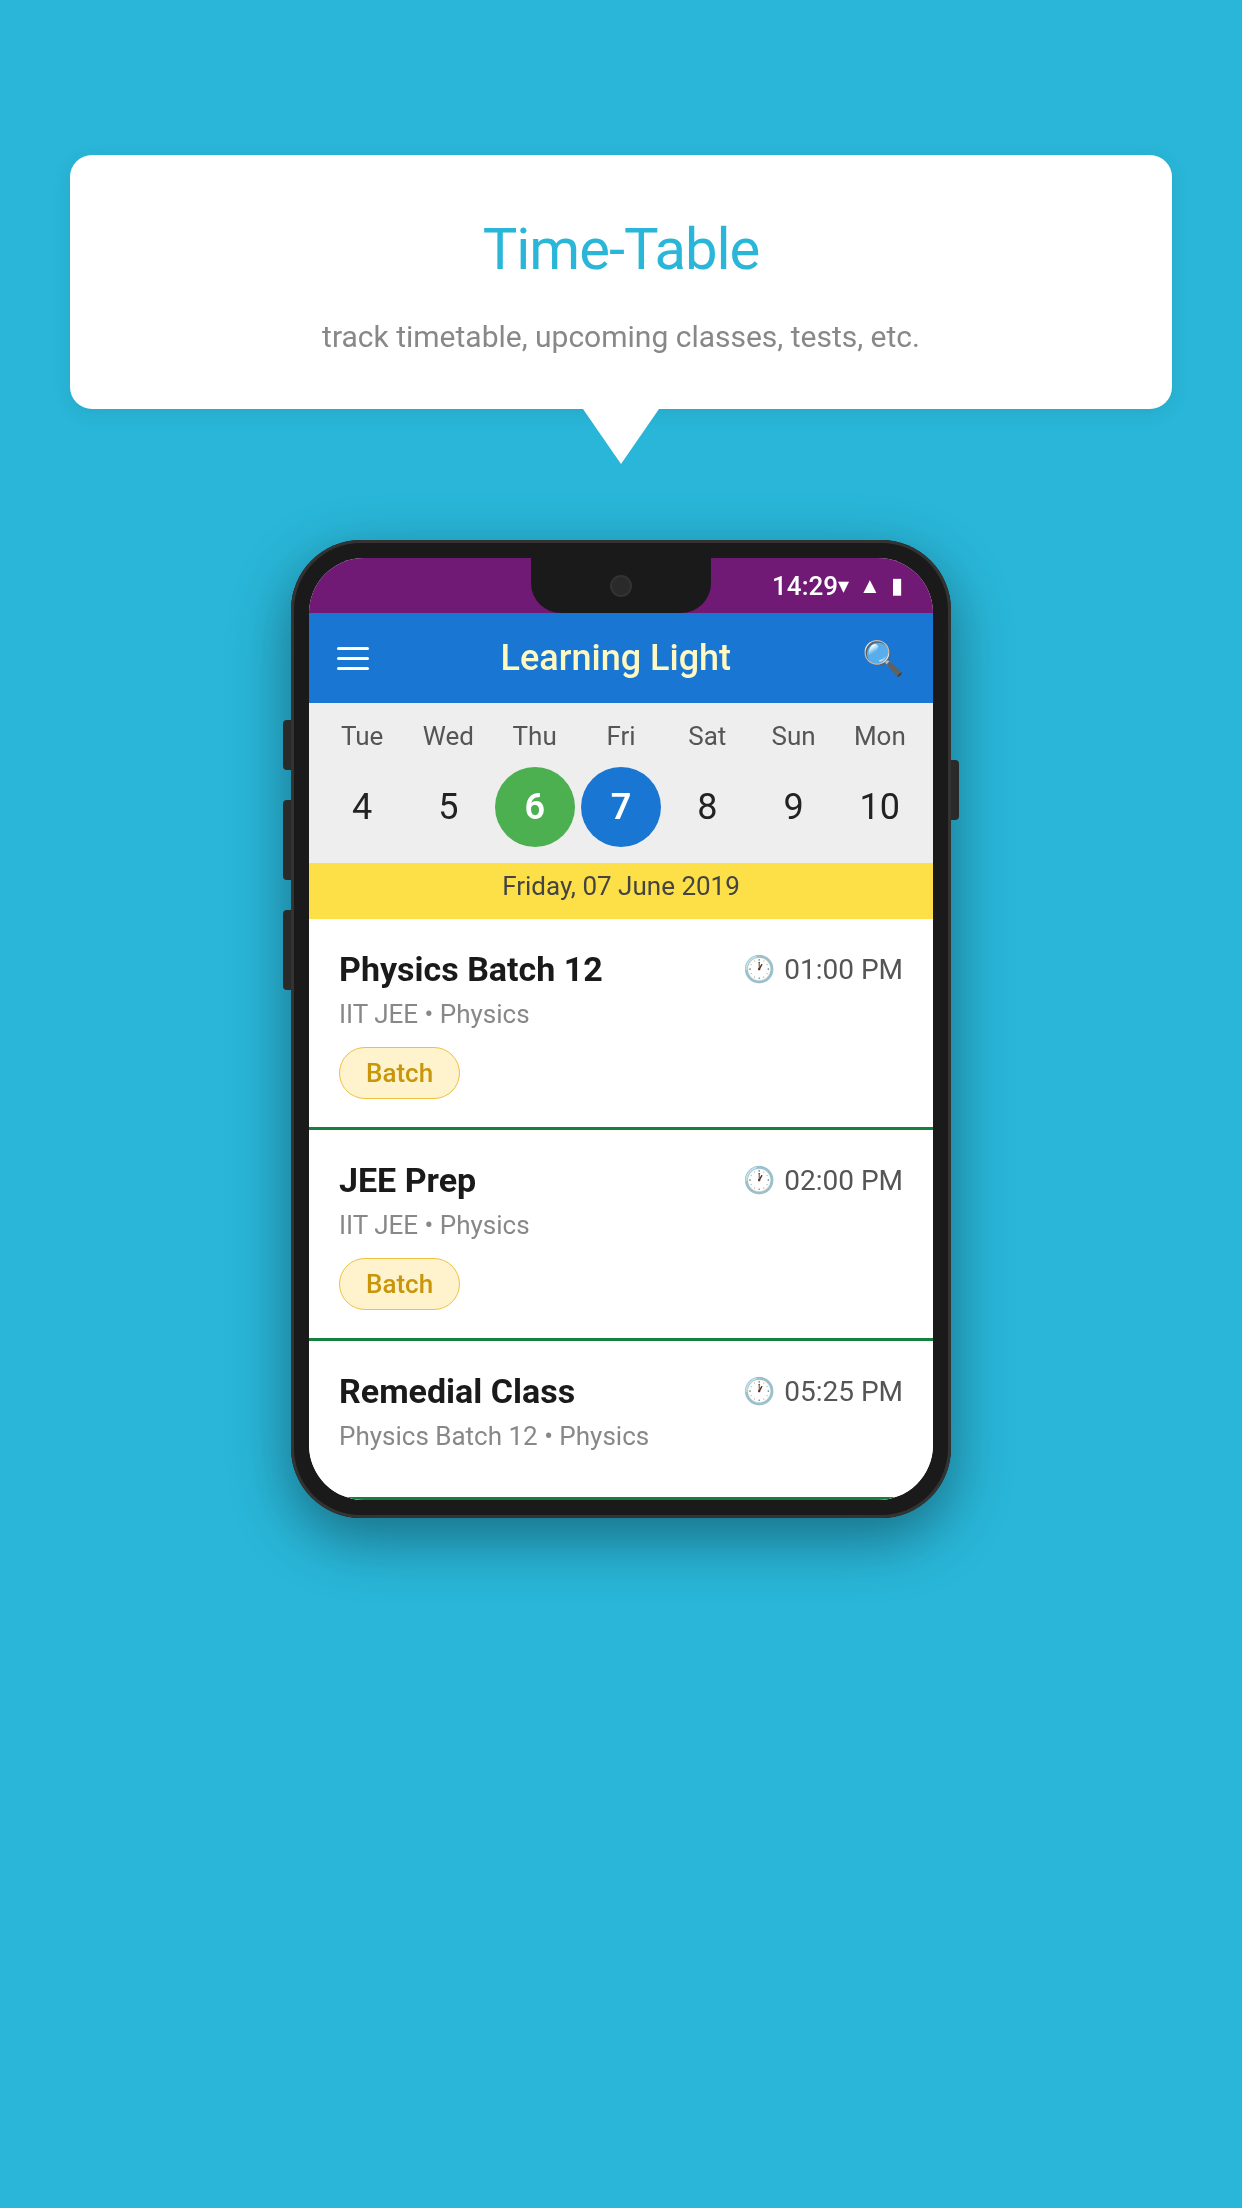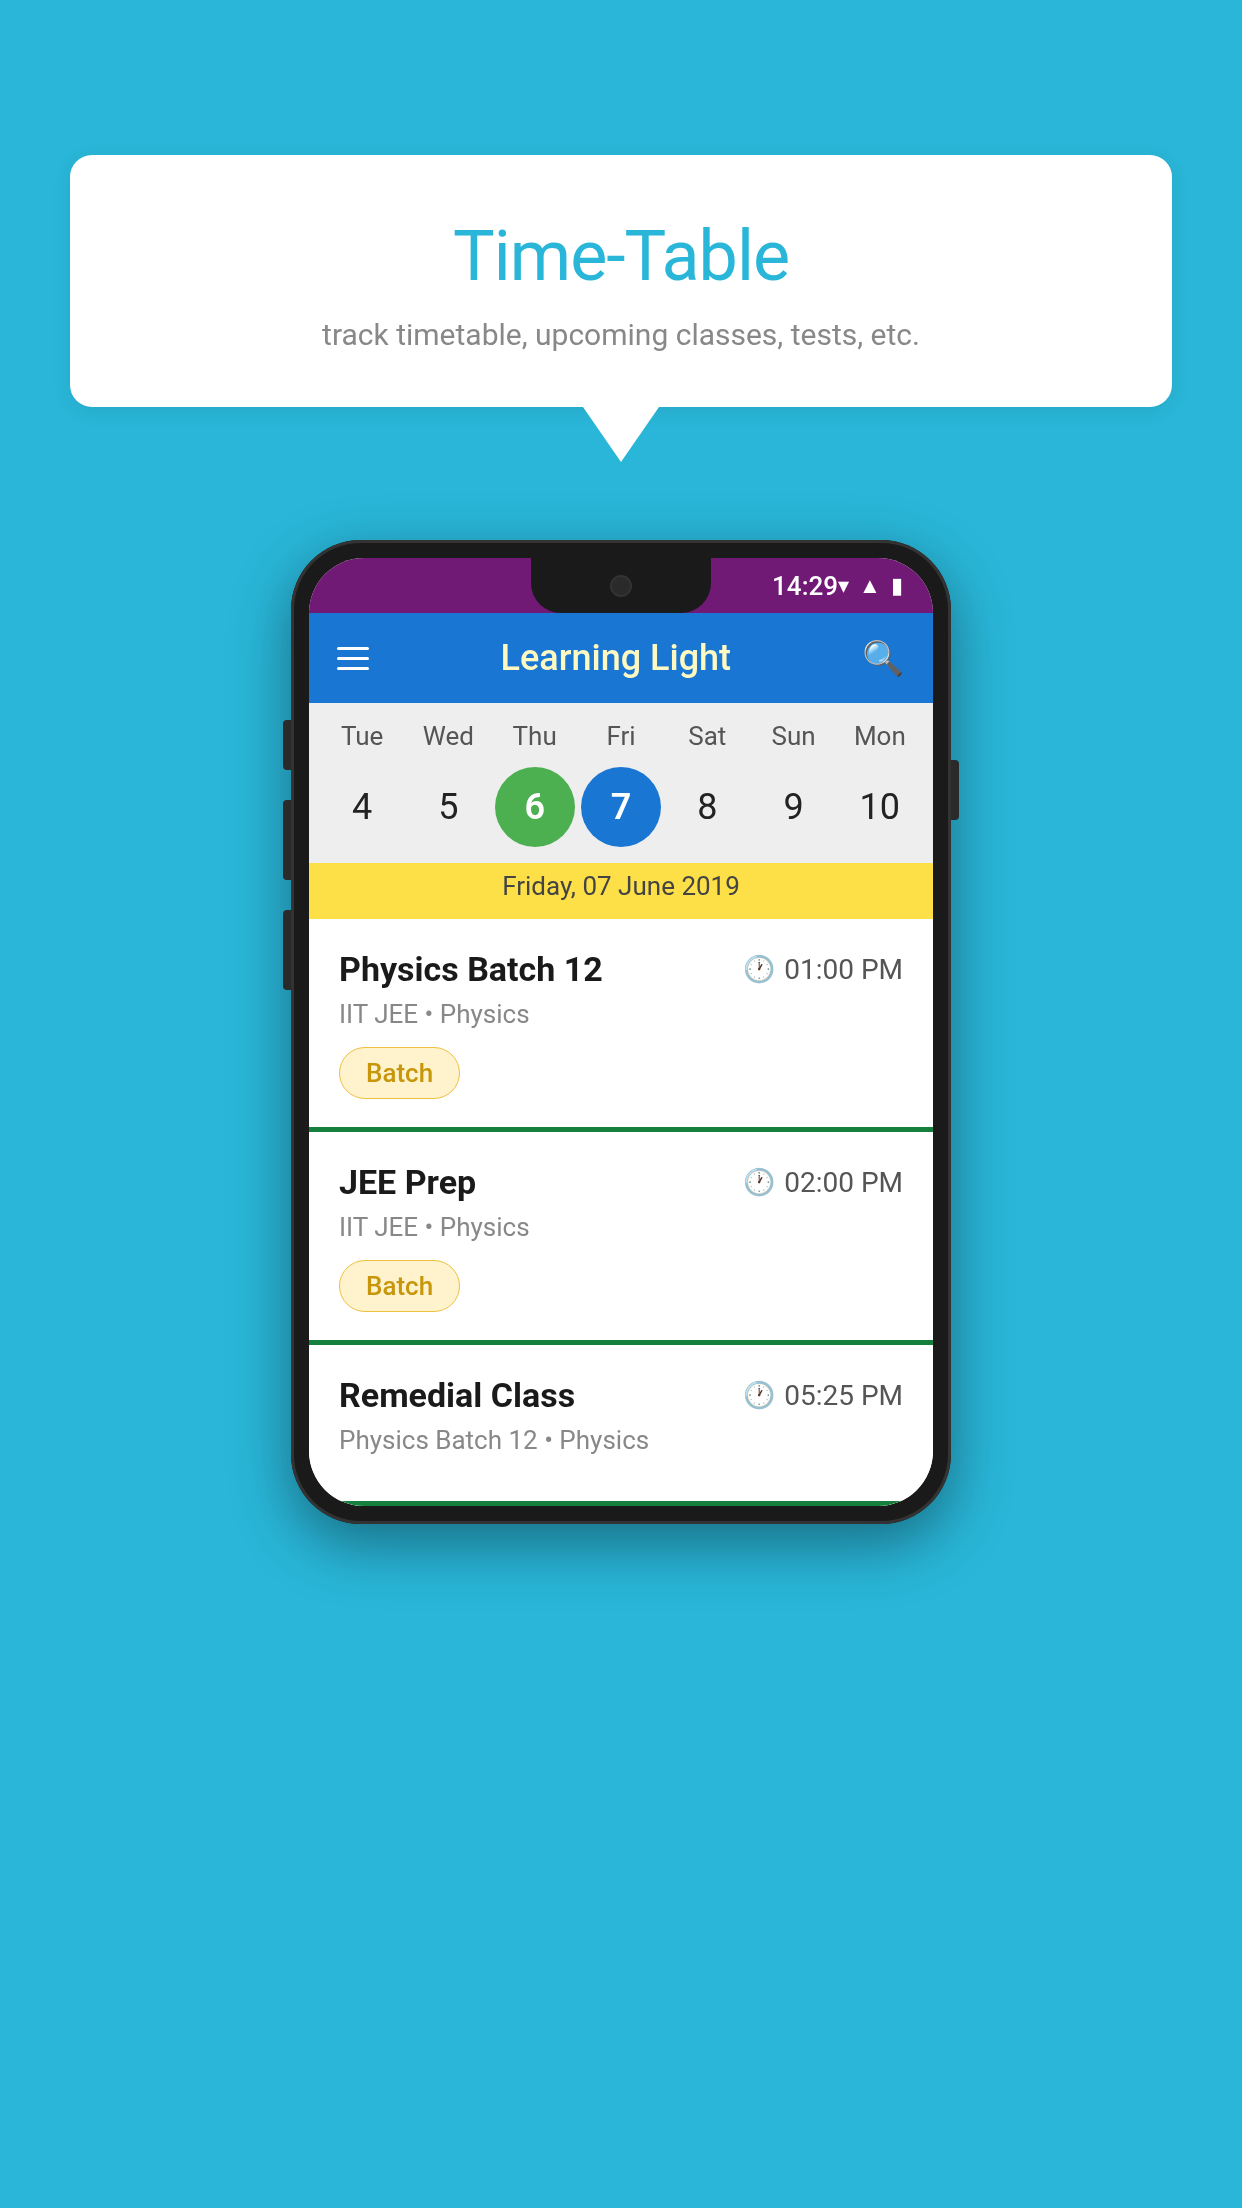--- a/index.html
+++ b/index.html
@@ -27,25 +27,25 @@
     .speech-bubble {
       background: white;
       border-radius: 22px;
       padding: 60px 40px 55px;
       text-align: center;
       width: 100%;
       box-shadow: 0 4px 20px rgba(0,0,0,0.08);
     }
 
     .speech-bubble-title {
-      font-size: 70px;
+      font-size: 58px;
       color: #29b6d8;
       font-weight: 400;
       letter-spacing: -1px;
-      margin-bottom: 20px;
+      margin-bottom: 36px;
     }
 
     .speech-bubble-subtitle {
       font-size: 30px;
       color: #888;
       font-weight: 400;
     }
 
     .speech-bubble-tail {
       width: 0;
@@ -225,21 +225,21 @@
       font-size: 26px;
       color: #444;
       padding: 8px 0 18px;
       background: #fde047;
     }
 
     
     .class-item {
       background: white;
       padding: 30px 30px 28px;
-      border-bottom: 5px solid #15803d;
+      border-bottom: 3px solid #15803d;
     }
 
     .class-header {
       display: flex;
       justify-content: space-between;
       align-items: center;
       margin-bottom: 10px;
     }
 
     .class-name {

